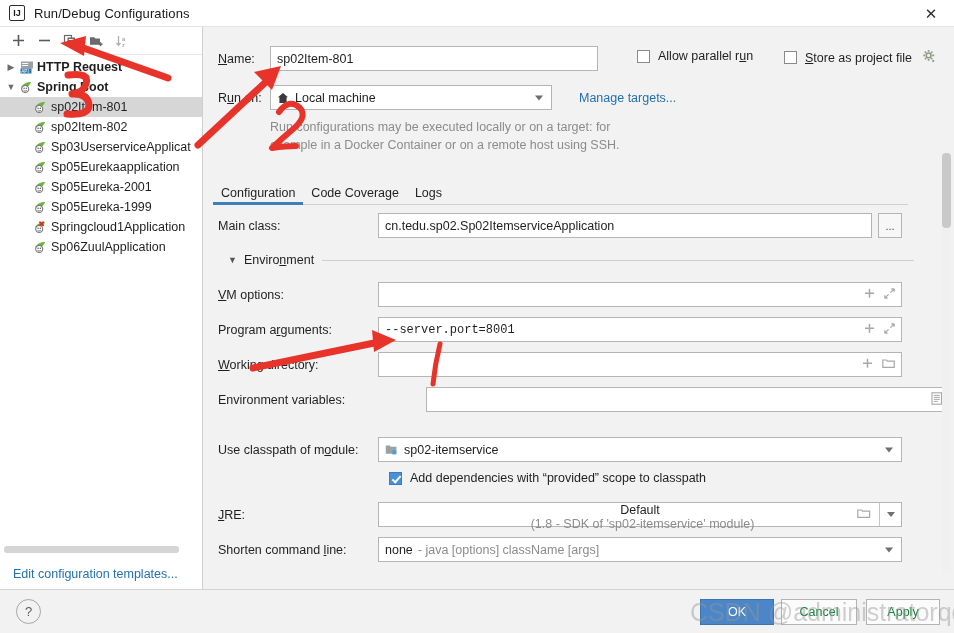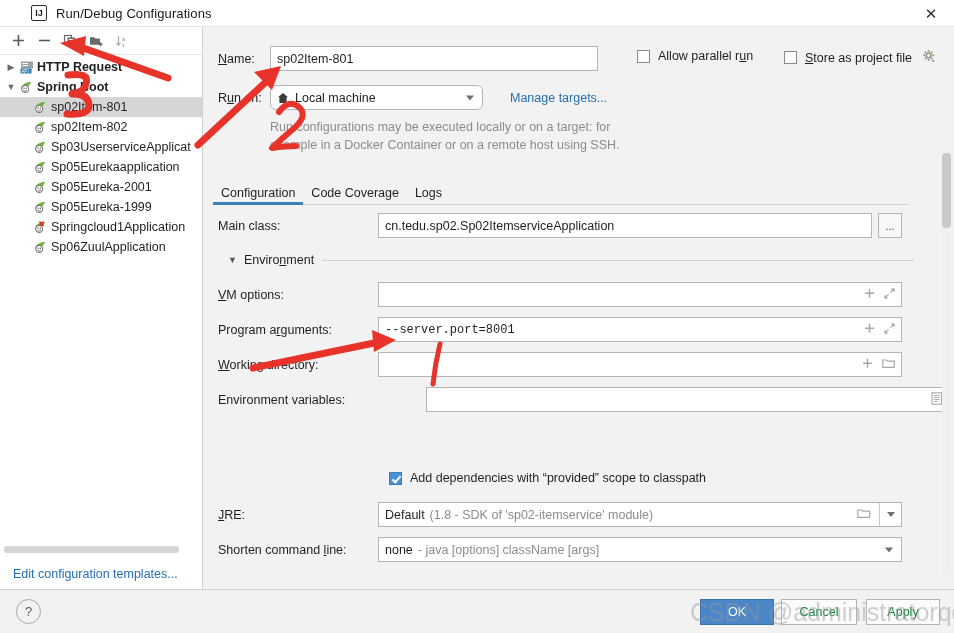--- a/index.html
+++ b/index.html
@@ -14,21 +14,20 @@
     overflow: hidden;
     -webkit-font-smoothing: antialiased;
   }
 
   
   .titlebar {
     position:absolute; left:0; top:0; width:954px; height:27px;
     background:#ffffff;
     display:flex; align-items:center;
     border-bottom:1px solid #e3e3e3;
-    padding-left:22px;
   }
   .tb-icon {
     width:16px; height:16px; margin-left:9px; margin-right:9px;
     background:#ffffff; border:1px solid #2c2c2c; border-radius:2px;
     position:relative; flex:none;
   }
   .tb-icon::after{
     content:"IJ"; position:absolute; left:0; top:-1px; width:100%;
     text-align:center; font-size:9px; font-weight:bold; color:#1b1b1b;
     font-family:"Liberation Sans",sans-serif; line-height:16px;
@@ -402,21 +401,21 @@
         <g stroke="#8f9a83" stroke-width="1.7">
           <path d="M6.6 1.1v1.6M6.6 10.1v1.6M1.3 6.4h1.6M10.3 6.4h1.9M2.9 2.7l1.1 1.1M9.2 9l1.1 1.1M10.3 2.7L9.2 3.8M3 10.1l1-1.1"></path>
         </g>
         <path d="M10.5 11.2l1.6 1.6M12.1 11.2l-1.6 1.6" stroke="#8f9a83" stroke-width="1.1"></path>
       </svg>
     </span>
   </div>
 
   <div class="row" style="position:absolute; left:14px; top:58px;">
     <span class="lbl" style="width:52px;">R<span class="u">u</span>n on:</span>
-    <div class="combo" style="width:213px;border-radius:6px;">
+    <div class="combo" style="width:282px;">
       <span style="margin-right:6px; display:flex;">
         <svg width="12" height="12" viewBox="0 0 12 12">
             <path d="M6 1L1 5.3h1.4V11h7.2V5.3H11z" fill="#3a3a3a"></path>
           </svg>
       </span>
       <span>Local machine</span>
       <span class="arrow"></span>
     </div>
     <span class="link" style="margin-left:27px;">Manage targets...</span>
   </div>
@@ -514,29 +513,42 @@
         <span>
           <svg width="12" height="13" viewBox="0 0 12 13">
             <rect x="1" y="0.8" width="9.5" height="11.4" fill="none" stroke="#a8a8a8" stroke-width="1.1"></rect>
             <path d="M2.8 3.4h6M2.8 5.4h6M2.8 7.4h6M2.8 9.4h4" stroke="#a8a8a8" stroke-width="1"></path>
           </svg>
         </span>
       </span>
     </div>
   </div>
 
+  <div class="row" style="position:absolute; left:14px; top:410px;">
+    <span class="lbl" style="width:160px;">Use classpath of m<span class="u">o</span>dule:</span>
+    <div class="combo" style="width:524px;">
+      <span style="margin-right:6px; display:flex;">
+        <svg width="13" height="12" viewBox="0 0 13 12">
+          <path d="M0.8 1.6h4l1 1.2h5.6v7H0.8z" fill="#9aa0a6"></path>
+          <rect x="7.3" y="6.4" width="4" height="4" fill="#4a9ed8"></rect>
+        </svg>
+      </span>
+      <span>sp02-itemservice</span>
+      <span class="arrow"></span>
+    </div>
+  </div>
 
   <div class="row" style="position:absolute; left:185px; top:444px; gap:8px;">
     <span class="cb checked"></span>
     <span class="lbl">Add dependencies with “provided” scope to classpath</span>
   </div>
 
   <div class="row" style="position:absolute; left:14px; top:475px;">
     <span class="lbl" style="width:160px;"><span class="u">J</span>RE:</span>
-    <div class="combo" style="width:524px;">
+    <div class="combo" style="width:524px;flex-direction:column;">
       <span>Default</span>
       <span style="color:#8c8c8c; margin-left:5px;">(1.8 - SDK of 'sp02-itemservice' module)</span>
       <span style="position:absolute; right:30px; top:50%; transform:translateY(-50%);">
         <svg width="14" height="11" viewBox="0 0 14 11">
             <path d="M0.8 2h3.8l1 1.2h7V9.4H0.8z" fill="none" stroke="#a8a8a8" stroke-width="1.2"></path>
           </svg>
       </span>
       <span style="position:absolute; right:0; top:0; bottom:0; width:22px; border-left:1px solid #c6c6c6; display:flex; align-items:center; justify-content:center;">
         <span style="width:0;height:0;border-left:4px solid transparent;border-right:4px solid transparent;border-top:5px solid #6f6f6f;"></span>
       </span>

